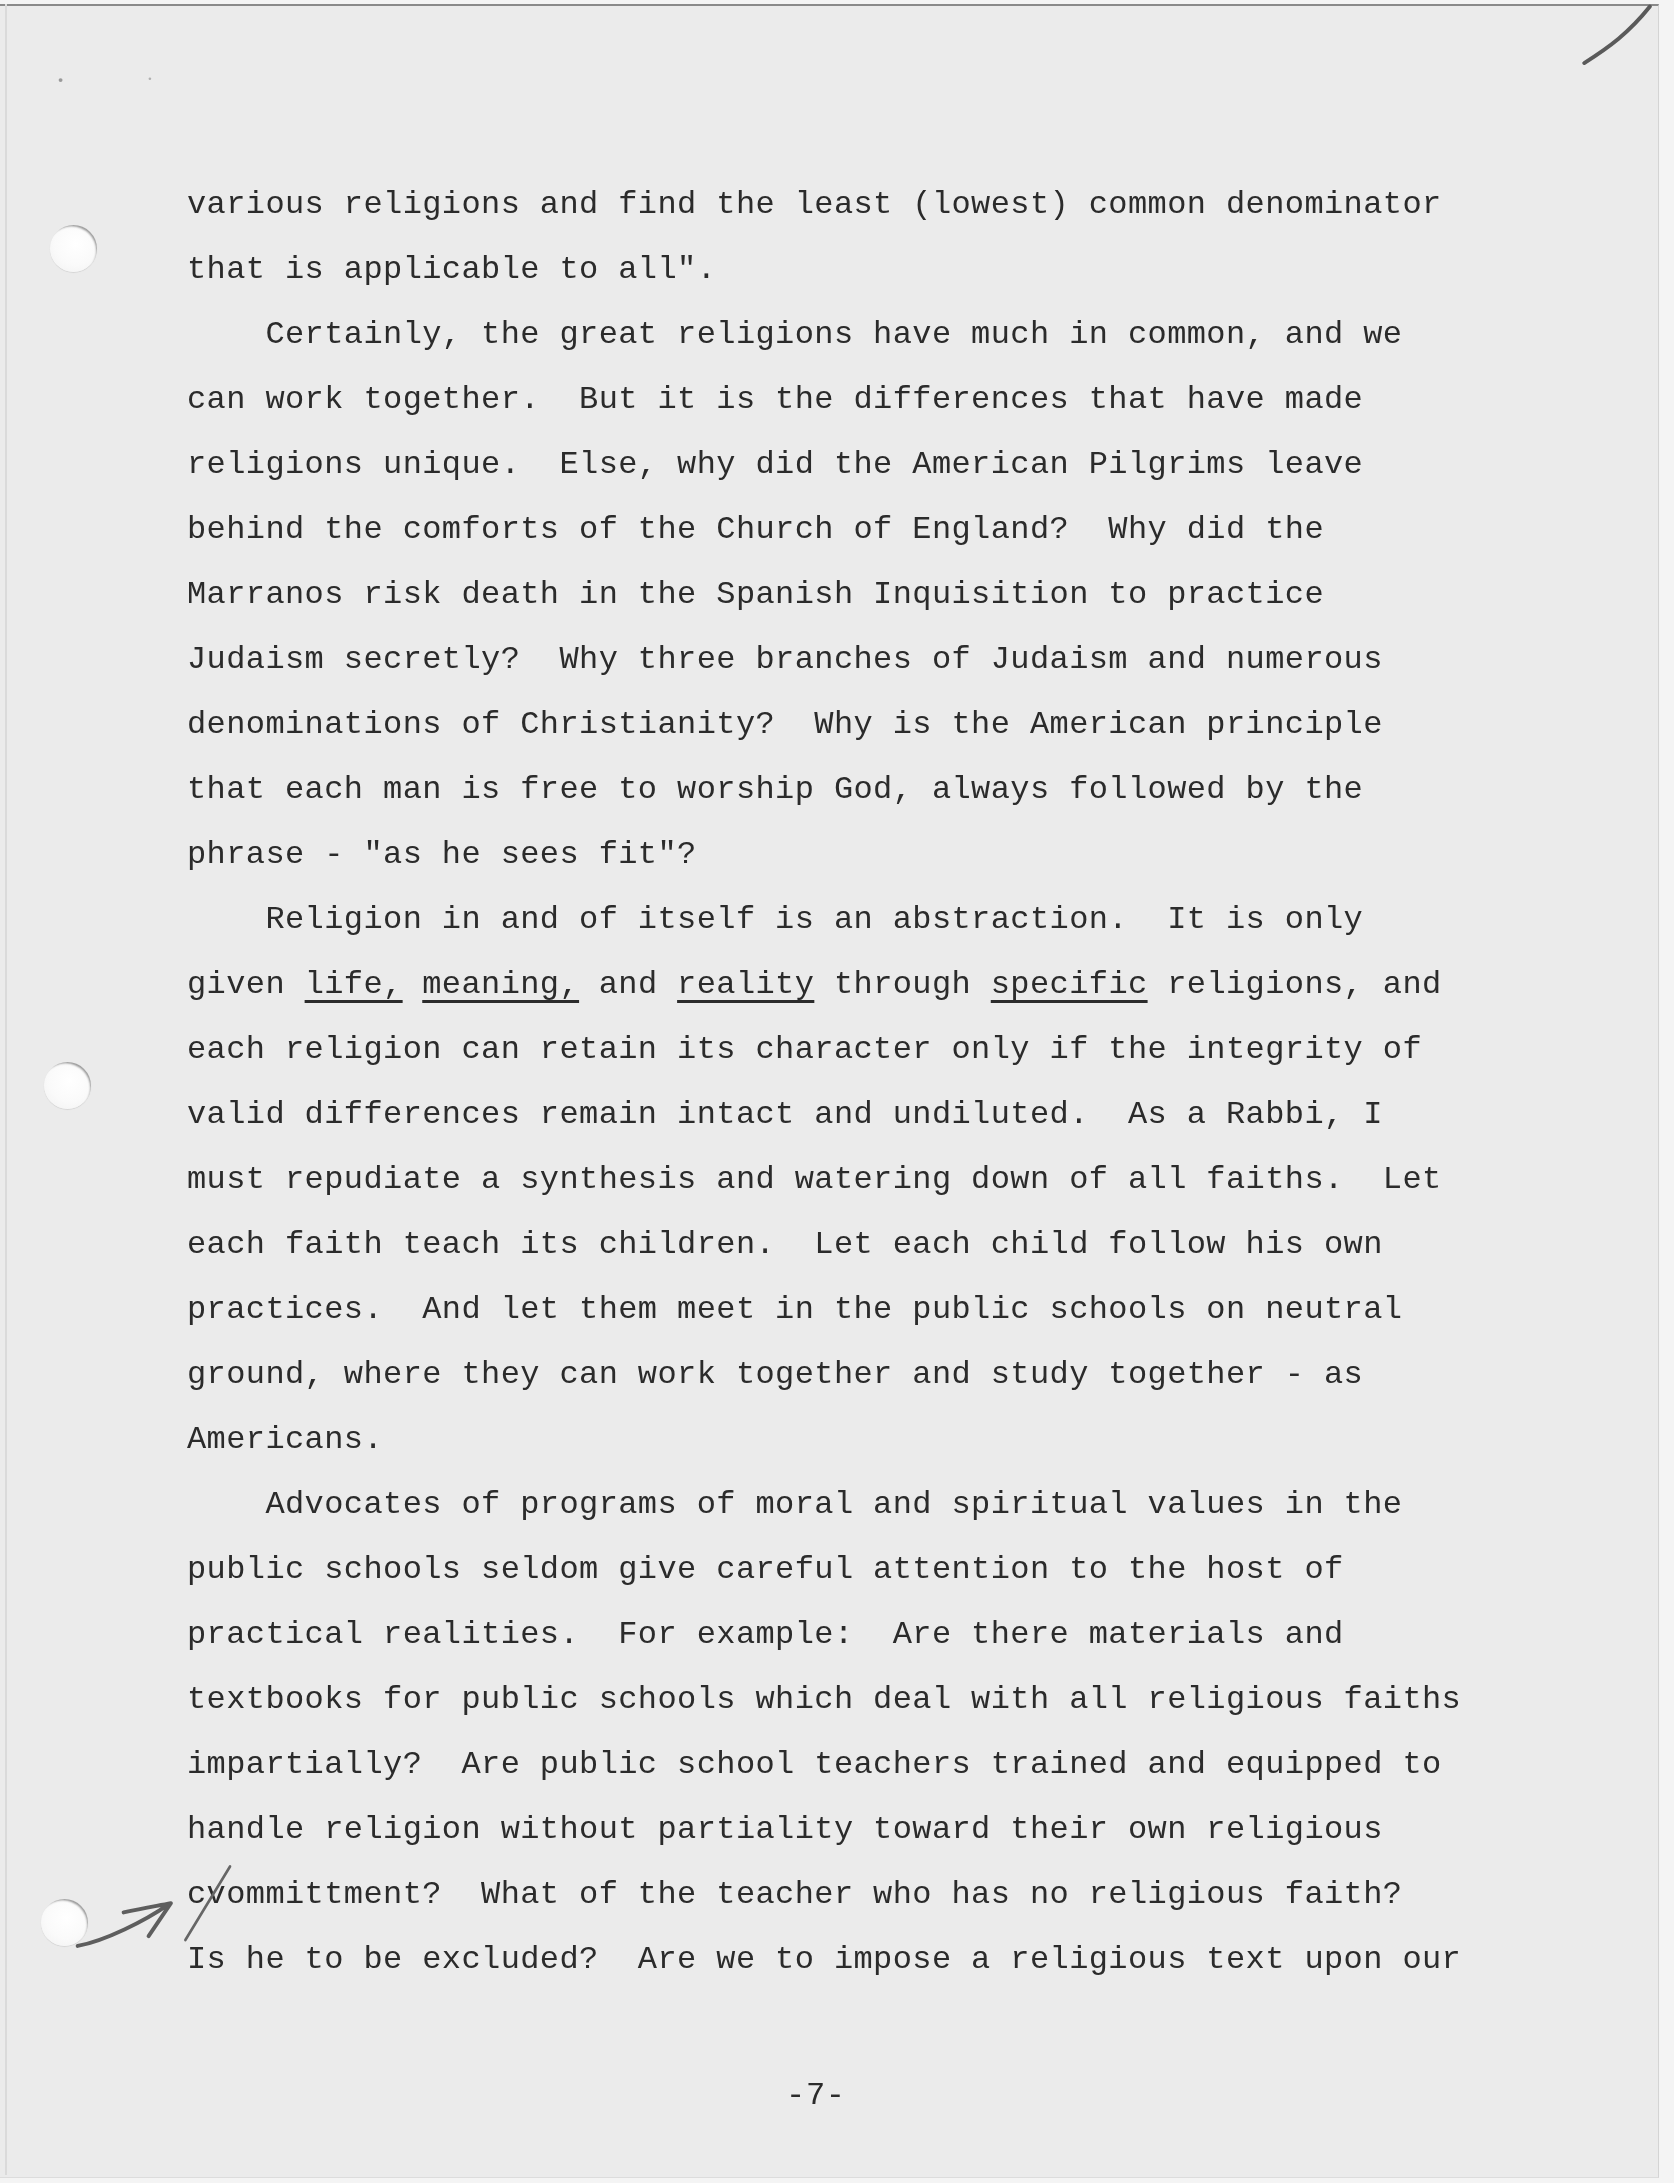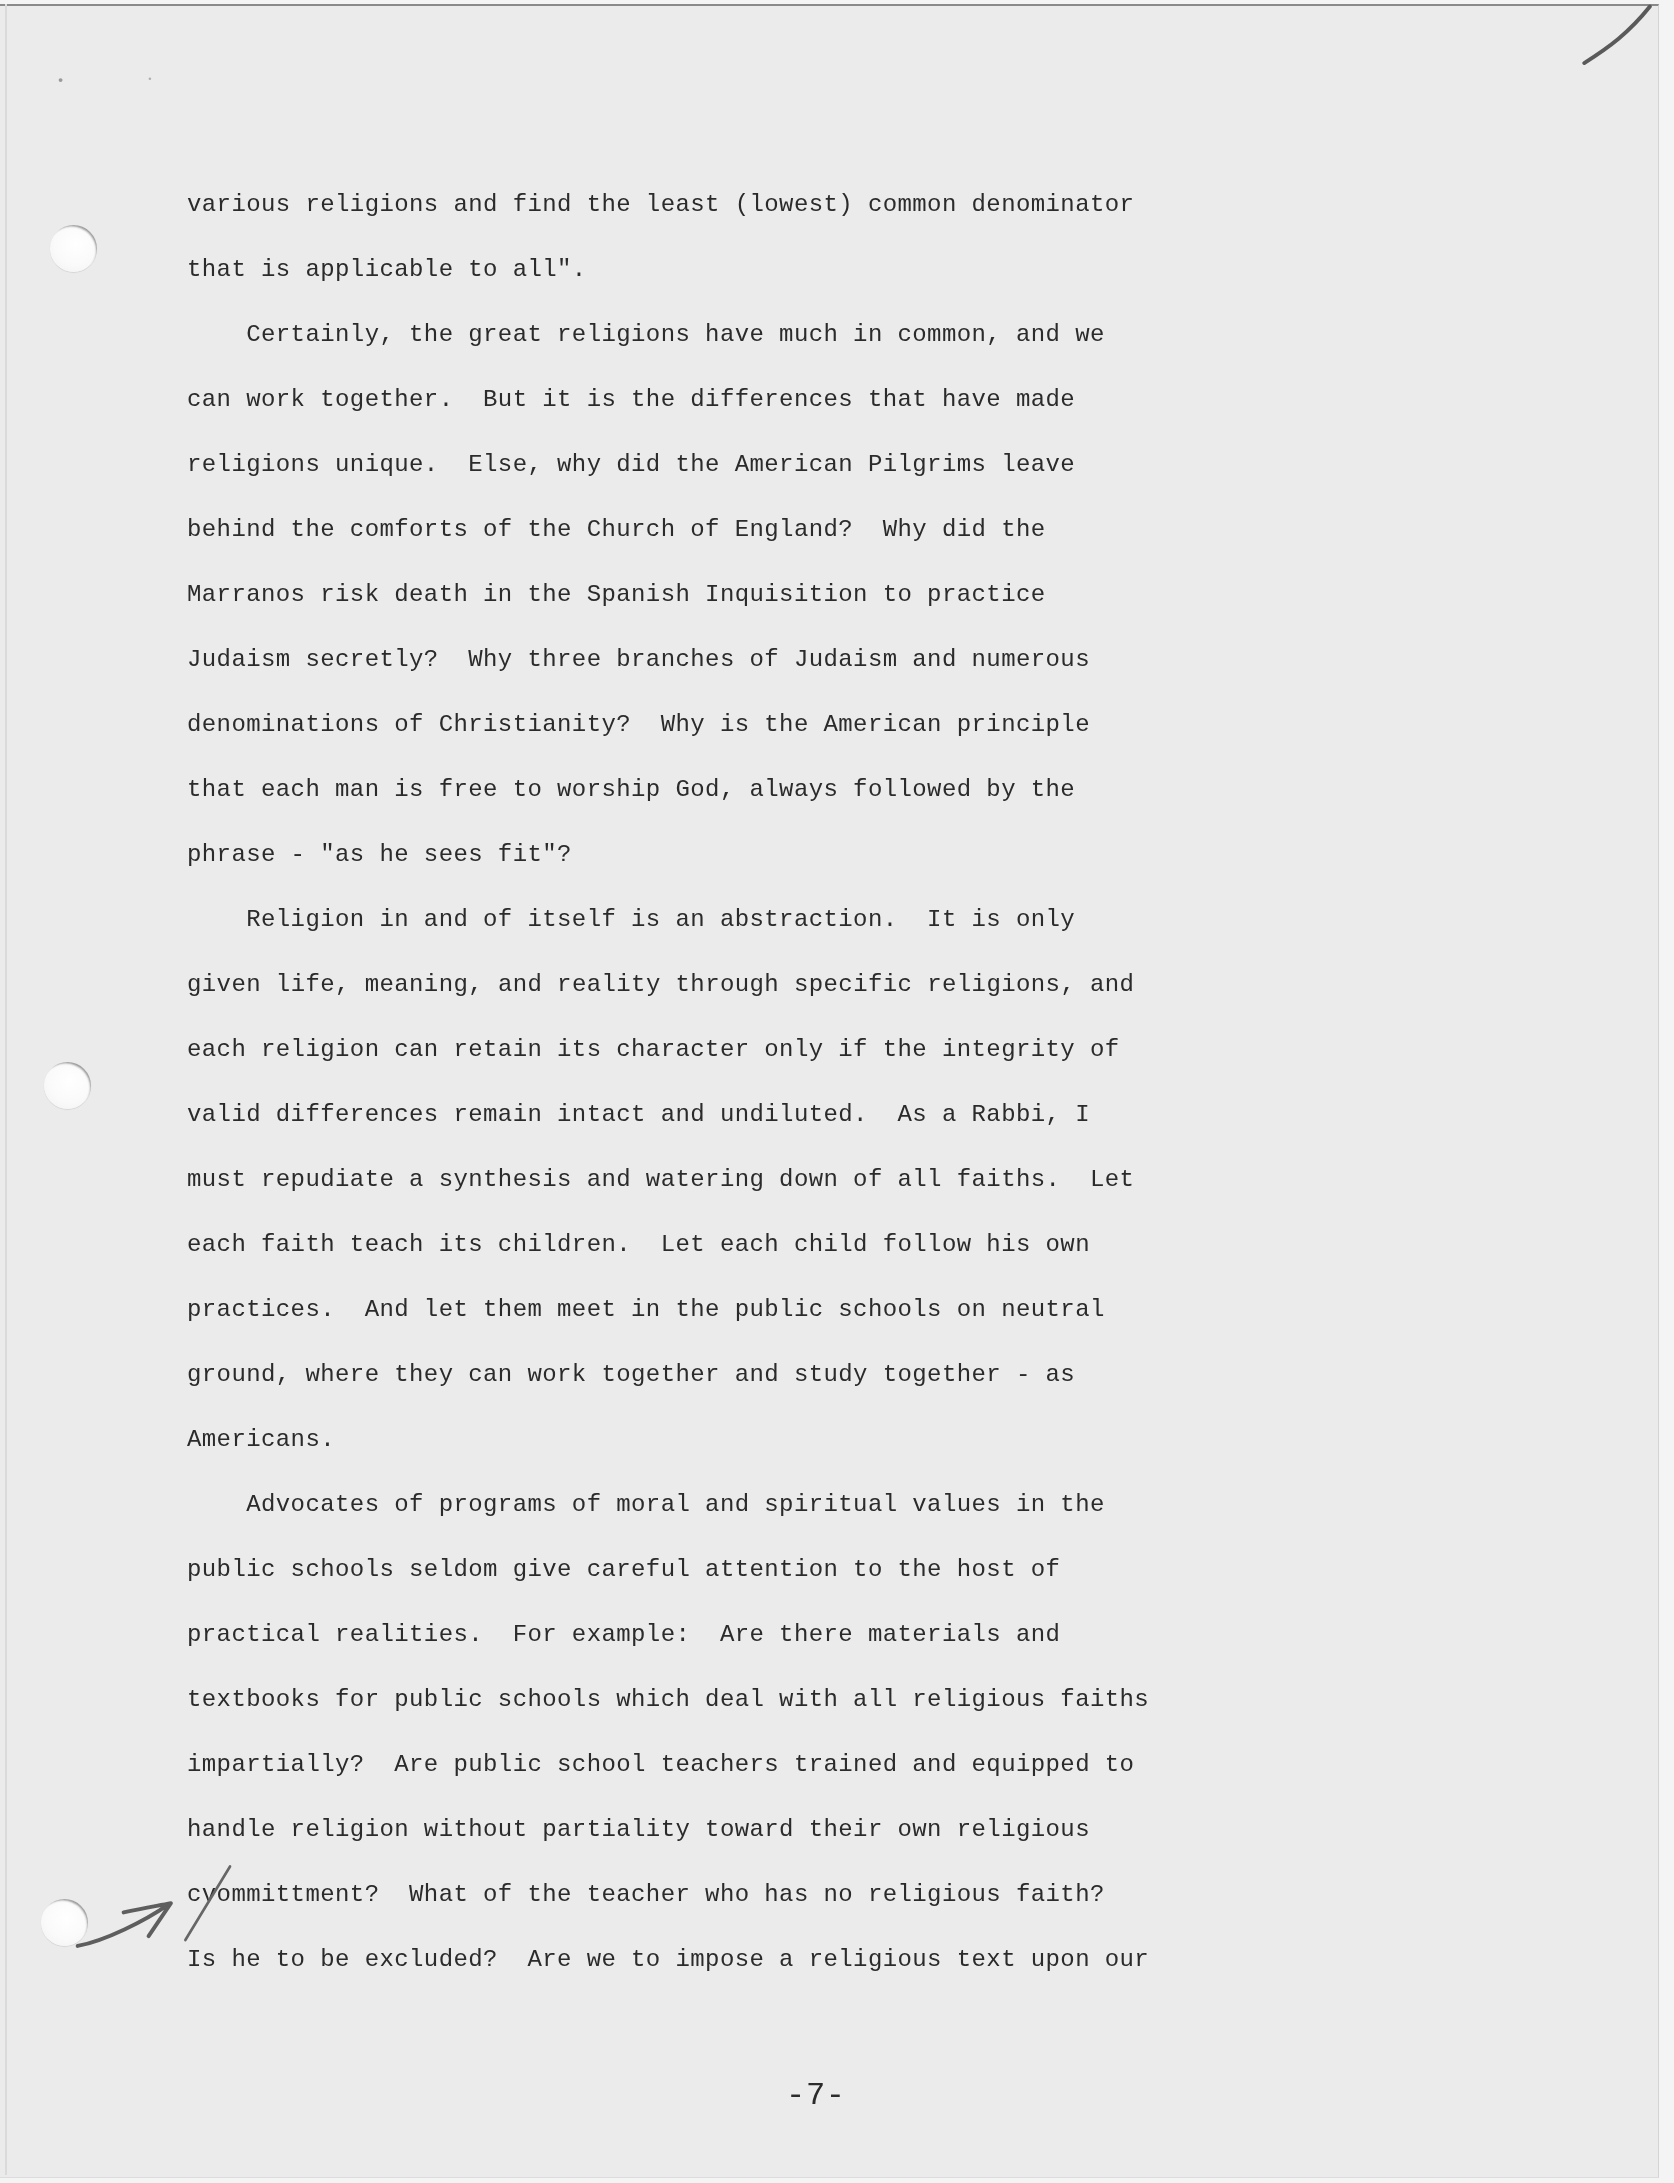--- a/index.html
+++ b/index.html
@@ -39,31 +39,32 @@
       border-radius: 50%;
       background: radial-gradient(circle at 55% 40%, #ffffff 0%, #fafafa 55%, #f0f0f0 100%);
       box-shadow: -2px 2.6px 2px -1.3px #9a9a9a inset, 0 0.7px 0.7px #cfcfcf;
     }
     .body-text {
       position: absolute;
       left: 187px;
       top: 172px;
       width: 1445px;
       font-family: "Liberation Mono", "DejaVu Sans Mono", monospace;
-      font-size: 24px;
+      font-size: 32px;
       line-height: 65px;
       color: #2b2b2b;
       letter-spacing: 0.4px;
       white-space: pre;
     }
     .line {
       display: block;
       height: 65px;
     }
     .u {
+      text-decoration: underline;
       text-decoration-thickness: 2.6px;
       text-underline-offset: 6.6px;
     }
     .page-number {
       position: absolute;
       left: 786px;
       top: 2077px;
       font-family: "Liberation Mono", "DejaVu Sans Mono", monospace;
       font-size: 32px;
       color: #2b2b2b;

